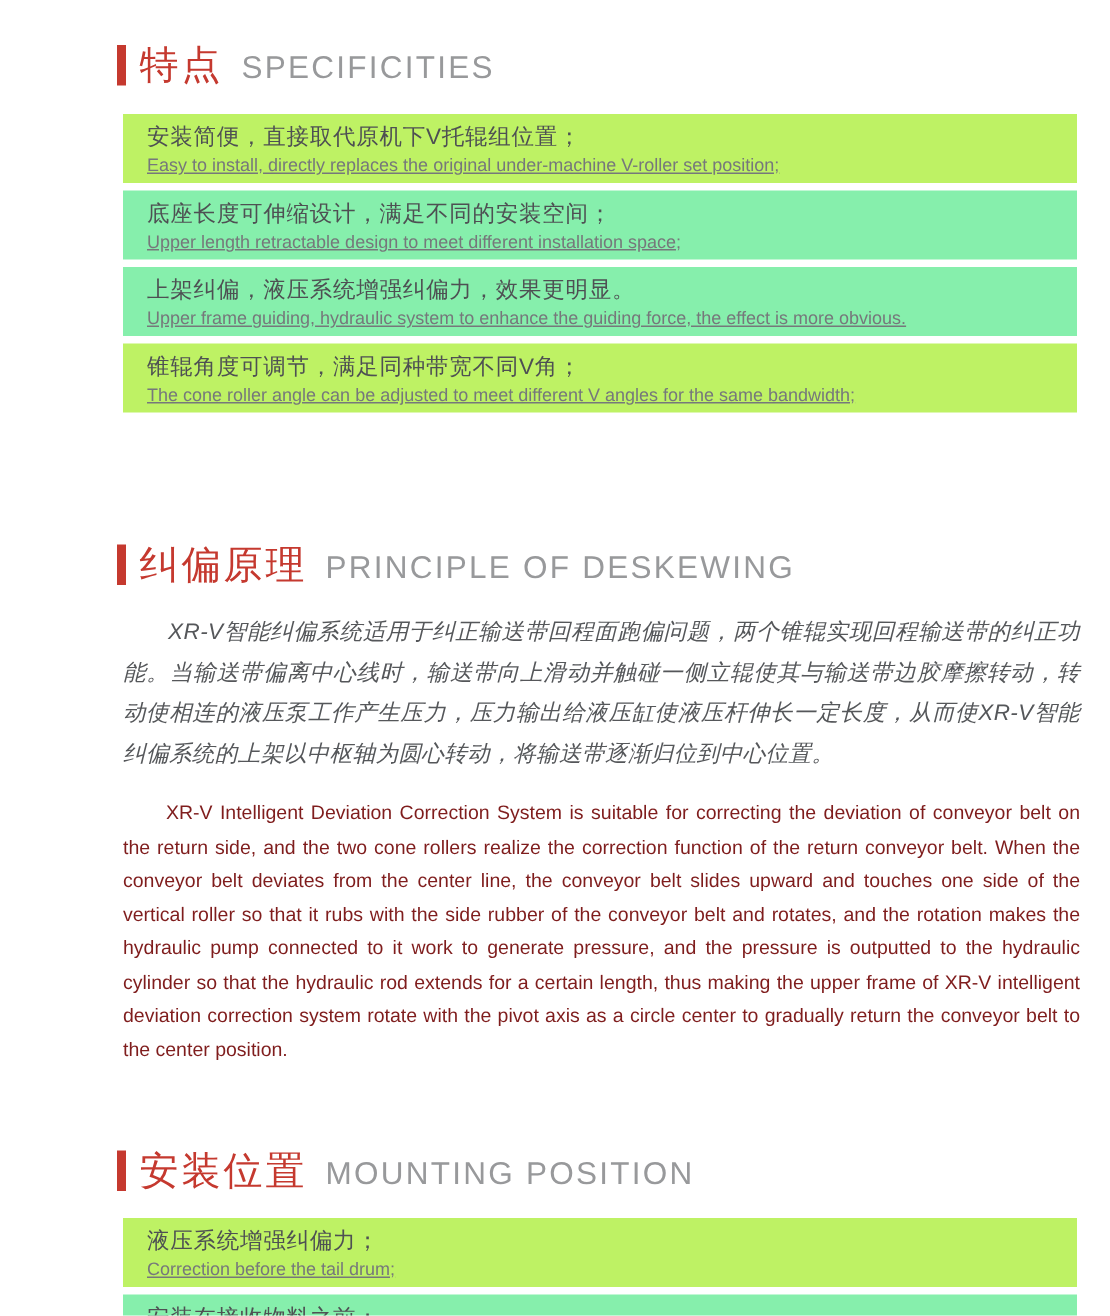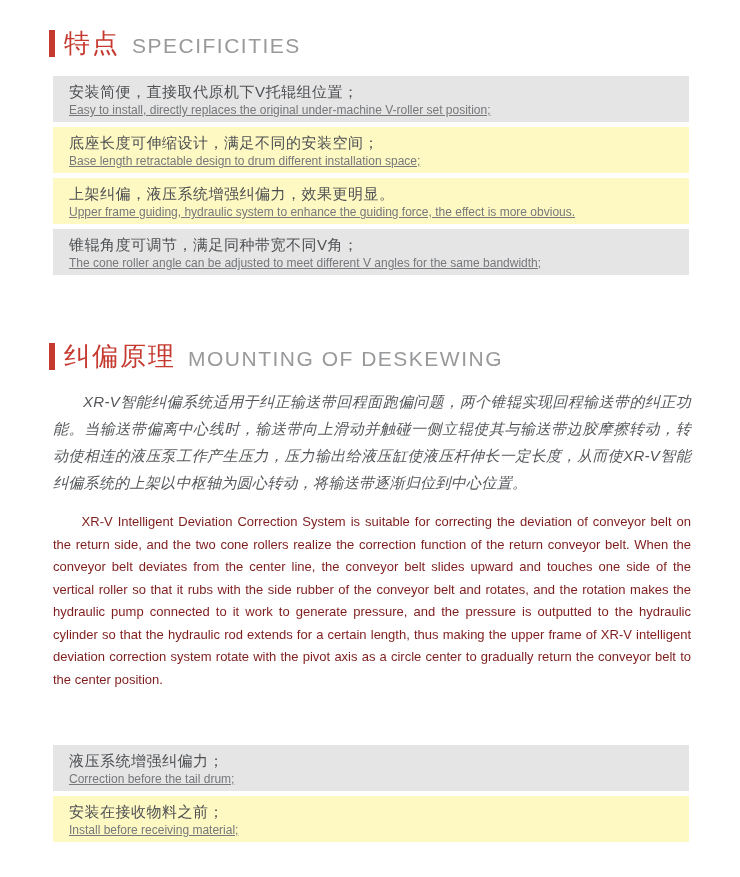--- a/index.html
+++ b/index.html
@@ -5,21 +5,21 @@
   html, body { margin:0; padding:0; }
   body {
     width:740px; height:877px;
     background:#ffffff;
     font-family:"Liberation Sans","DejaVu Sans",sans-serif;
     overflow:hidden;
   }
   .page {
     box-sizing:border-box;
     width:740px; height:868px;
-    padding:28px 42px 0 53px;
+    padding:28px 42px 0 82px;
   }
 
   
   .sec-header { display:flex; align-items:center; margin-left:-4px; }
   .accent-bar {
     width:6px; height:27px;
     background:#c5392f;
     margin-right:9px;
     flex:0 0 auto;
   }
@@ -40,27 +40,27 @@
   }
 
   
   .box-list { margin-top:17px; }
   .item-box {
     box-sizing:border-box;
     width:636px; min-height:41px;
     margin-bottom:5px;
     padding:6px 14px 5px 16px;
   }
-  .item-box.dark  { background:#e5e5e5; }
-  .item-box.light { background:#fef9c3; }
+  .item-box.dark  { background:#bef264; }
+  .item-box.light { background:#86efac; }
   .item-zh { font-size:15px; line-height:19px; color:#4e5053; letter-spacing:0.5px; }
   .item-en { font-size:12px; line-height:14px; color:#76787b; margin-top:2px;text-decoration:underline; }
 
   
-  .sec-principle { margin-top:66px; }
+  .sec-principle { margin-top:86px; }
   .para-zh {
     width:638px;
     margin-top:16px;
     font-size:15px; line-height:27px;
     color:#55575a;
     text-align:justify;
     text-indent:2em;
     letter-spacing:0.3px;
     font-style:italic;
   }
@@ -88,45 +88,50 @@
       <span class="title-en">SPECIFICITIES</span>
     </div>
 
     <div class="box-list">
       <div class="item-box dark">
         <div class="item-zh">安装简便，直接取代原机下V托辊组位置；</div>
         <div class="item-en">Easy to install, directly replaces the original under-machine V-roller set position;</div>
       </div>
       <div class="item-box light">
         <div class="item-zh">底座长度可伸缩设计，满足不同的安装空间；</div>
-        <div class="item-en">Base length retractable design to drum different installation space;</div>
+        <div class="item-en">Upper length retractable design to meet different installation space;</div>
       </div>
       <div class="item-box light">
         <div class="item-zh">上架纠偏，液压系统增强纠偏力，效果更明显。</div>
         <div class="item-en">Upper frame guiding, hydraulic system to enhance the guiding force, the effect is more obvious.</div>
       </div>
       <div class="item-box dark">
         <div class="item-zh">锥辊角度可调节，满足同种带宽不同V角；</div>
         <div class="item-en">The cone roller angle can be adjusted to meet different V angles for the same bandwidth;</div>
       </div>
     </div>
   </section>
 
   <section class="sec-principle">
     <div class="sec-header">
       <span class="accent-bar"></span>
       <span class="title-zh">纠偏原理</span>
-      <span class="title-en">MOUNTING OF DESKEWING</span>
+      <span class="title-en">PRINCIPLE OF DESKEWING</span>
     </div>
 
     <p class="para-zh">XR-V智能纠偏系统适用于纠正输送带回程面跑偏问题，两个锥辊实现回程输送带的纠正功能。当输送带偏离中心线时，输送带向上滑动并触碰一侧立辊使其与输送带边胶摩擦转动，转动使相连的液压泵工作产生压力，压力输出给液压缸使液压杆伸长一定长度，从而使XR-V智能纠偏系统的上架以中枢轴为圆心转动，将输送带逐渐归位到中心位置。</p>
     <p class="para-en">XR-V Intelligent Deviation Correction System is suitable for correcting the deviation of conveyor belt on the return side, and the two cone rollers realize the correction function of the return conveyor belt. When the conveyor belt deviates from the center line, the conveyor belt slides upward and touches one side of the vertical roller so that it rubs with the side rubber of the conveyor belt and rotates, and the rotation makes the hydraulic pump connected to it work to generate pressure, and the pressure is outputted to the hydraulic cylinder so that the hydraulic rod extends for a certain length, thus making the upper frame of XR-V intelligent deviation correction system rotate with the pivot axis as a circle center to gradually return the conveyor belt to the center position.</p>
   </section>
 
   <section class="sec-mounting">
+    <div class="sec-header">
+      <span class="accent-bar"></span>
+      <span class="title-zh">安装位置</span>
+      <span class="title-en">MOUNTING POSITION</span>
+    </div>
 
     <div class="box-list">
       <div class="item-box dark">
         <div class="item-zh">液压系统增强纠偏力；</div>
         <div class="item-en">Correction before the tail drum;</div>
       </div>
       <div class="item-box light">
         <div class="item-zh">安装在接收物料之前；</div>
         <div class="item-en">Install before receiving material;</div>
       </div>

